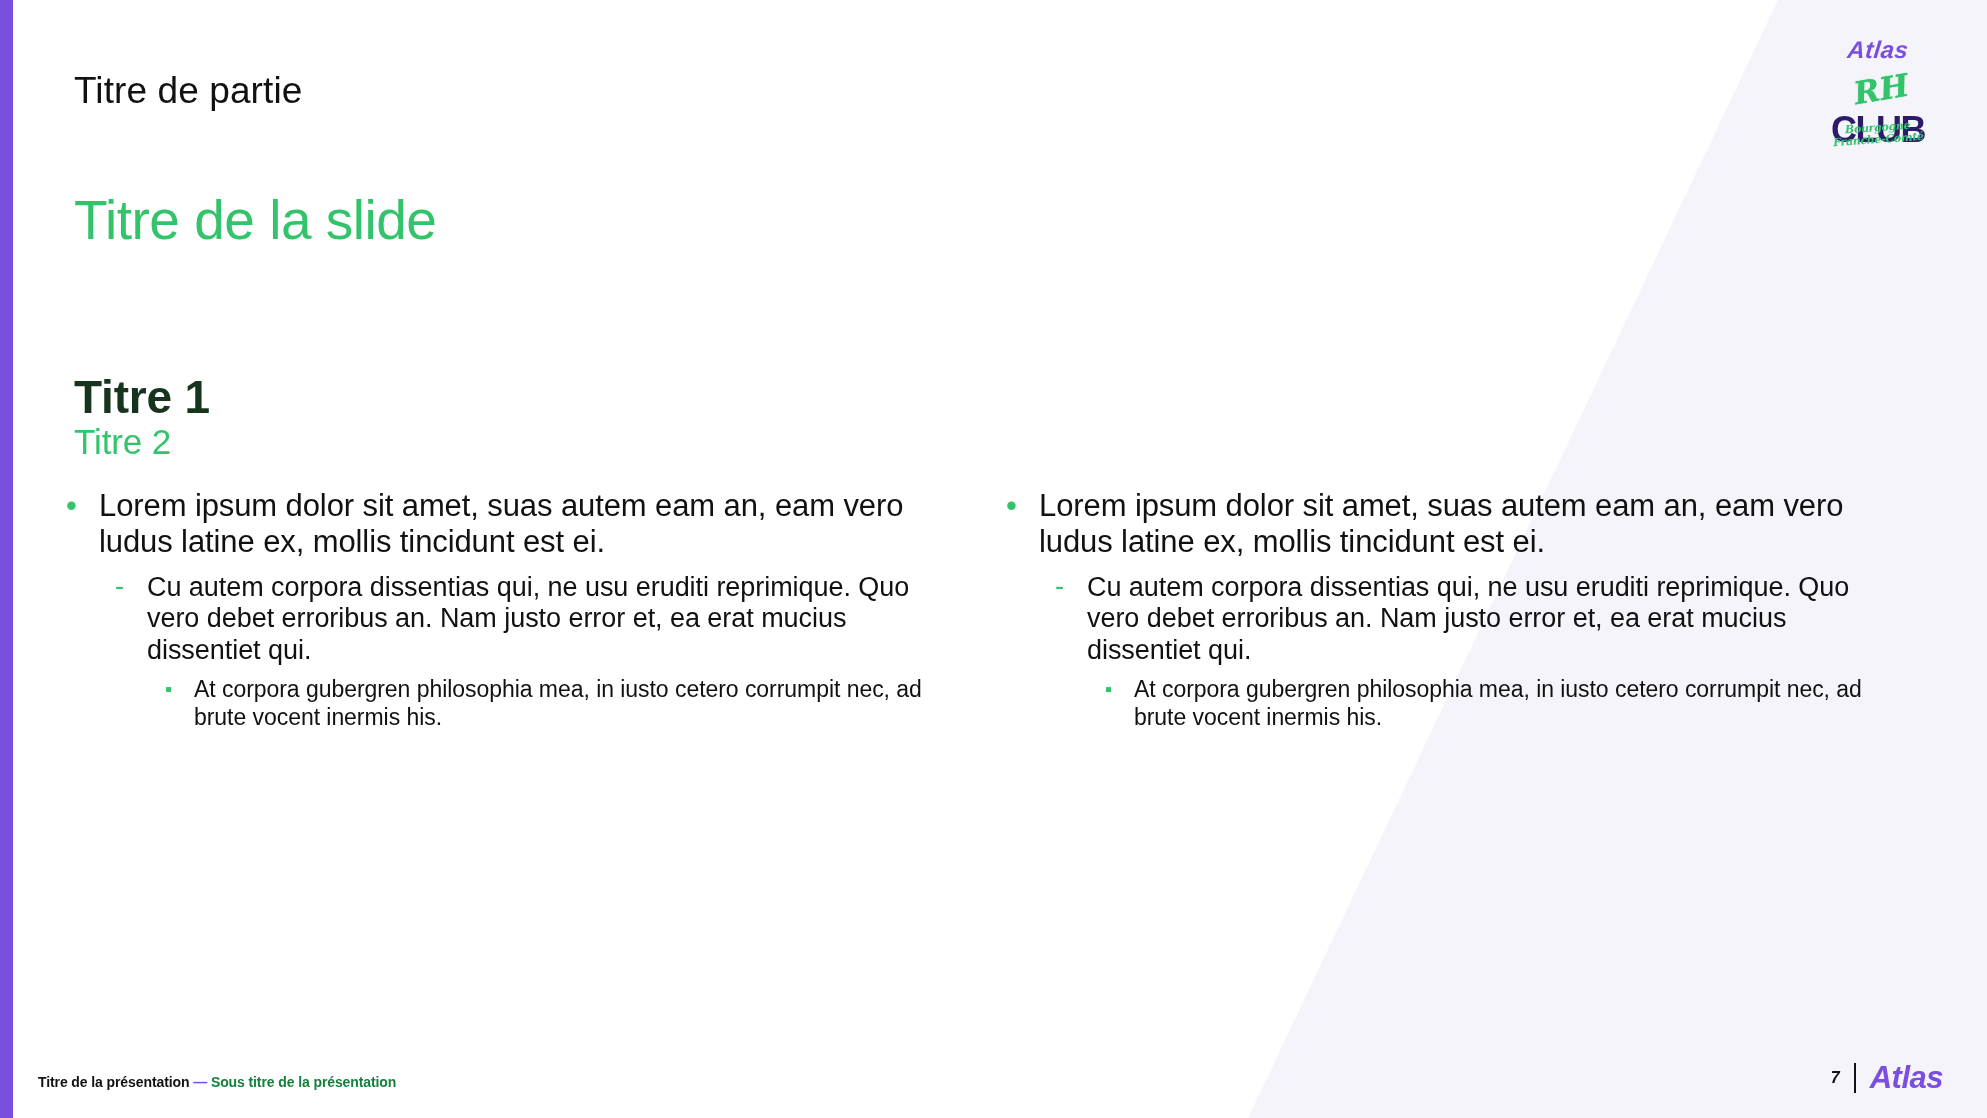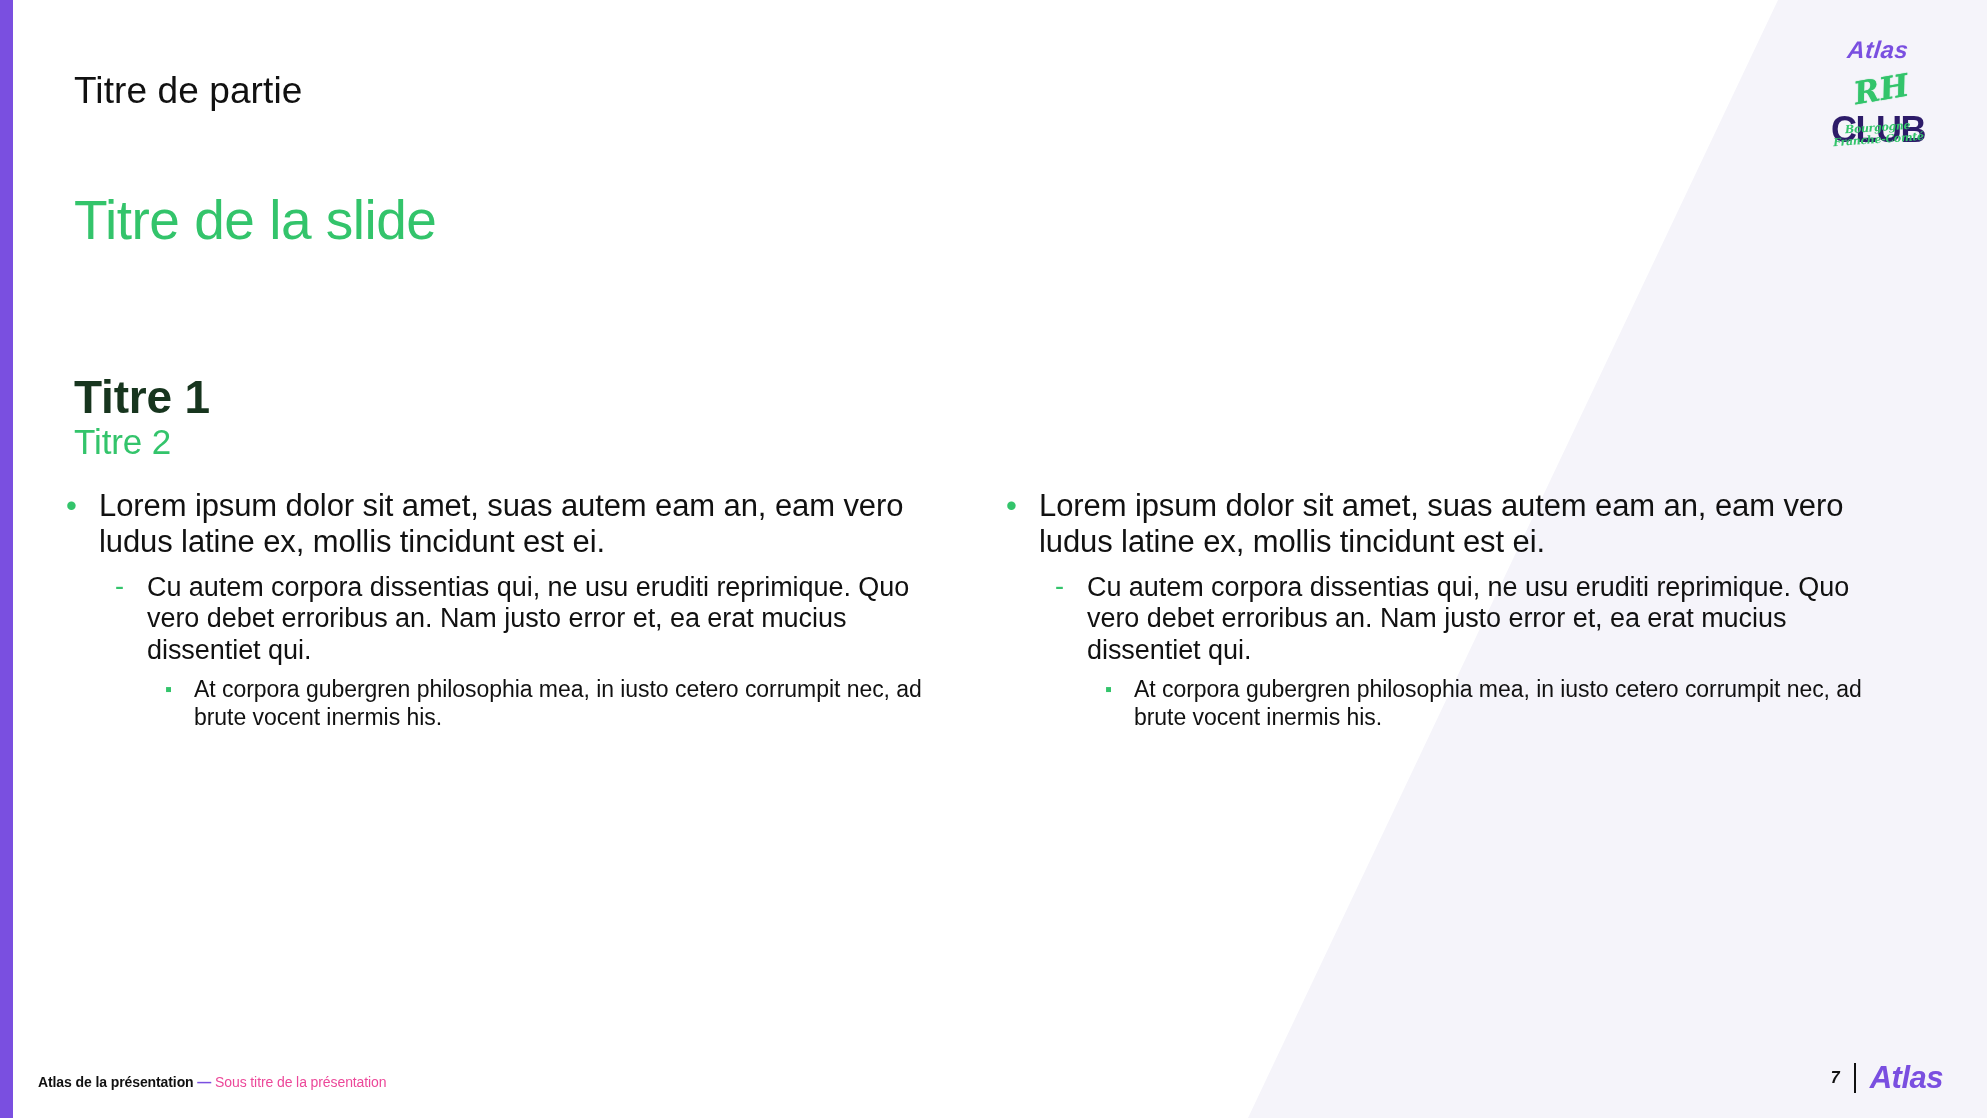--- a/index.html
+++ b/index.html
@@ -234,21 +234,21 @@
     left: 38px;
     bottom: 28px;
     font-size: 14px;
     font-weight: 700;
     letter-spacing: -0.1px;
     z-index: 4;
     white-space: nowrap;
   }
   .footer-left .ft-title { color: #111111; }
   .footer-left .ft-dash  { color: #7A4FE0; font-weight: 700; }
-  .footer-left .ft-sub   { color: #ec4899; font-weight: 400; }
+  .footer-left .ft-sub   { color: #15803d; font-weight: 700; }
 
   .footer-right {
     position: absolute;
     right: 44px;
     bottom: 22px;
     display: flex;
     align-items: center;
     gap: 14px;
     z-index: 4;
   }
@@ -348,21 +348,21 @@
     <div class="logo-atlas">Atlas</div>
     <div class="logo-club">CLUB</div>
     <div class="logo-rh">RH</div>
     <div class="logo-region">
       <span>Bourgogne</span><br>
       <span>Franche-Comté</span>
     </div>
   </div>
 
   <div class="footer-left">
-    <span class="ft-title">Atlas de la présentation</span>
+    <span class="ft-title">Titre de la présentation</span>
     <span class="ft-dash">—</span>
     <span class="ft-sub">Sous titre de la présentation</span>
   </div>
 
   <div class="footer-right">
     <span class="page-num">7</span>
     <span class="footer-sep"></span>
     <span class="footer-brand">Atlas</span>
   </div>
 

